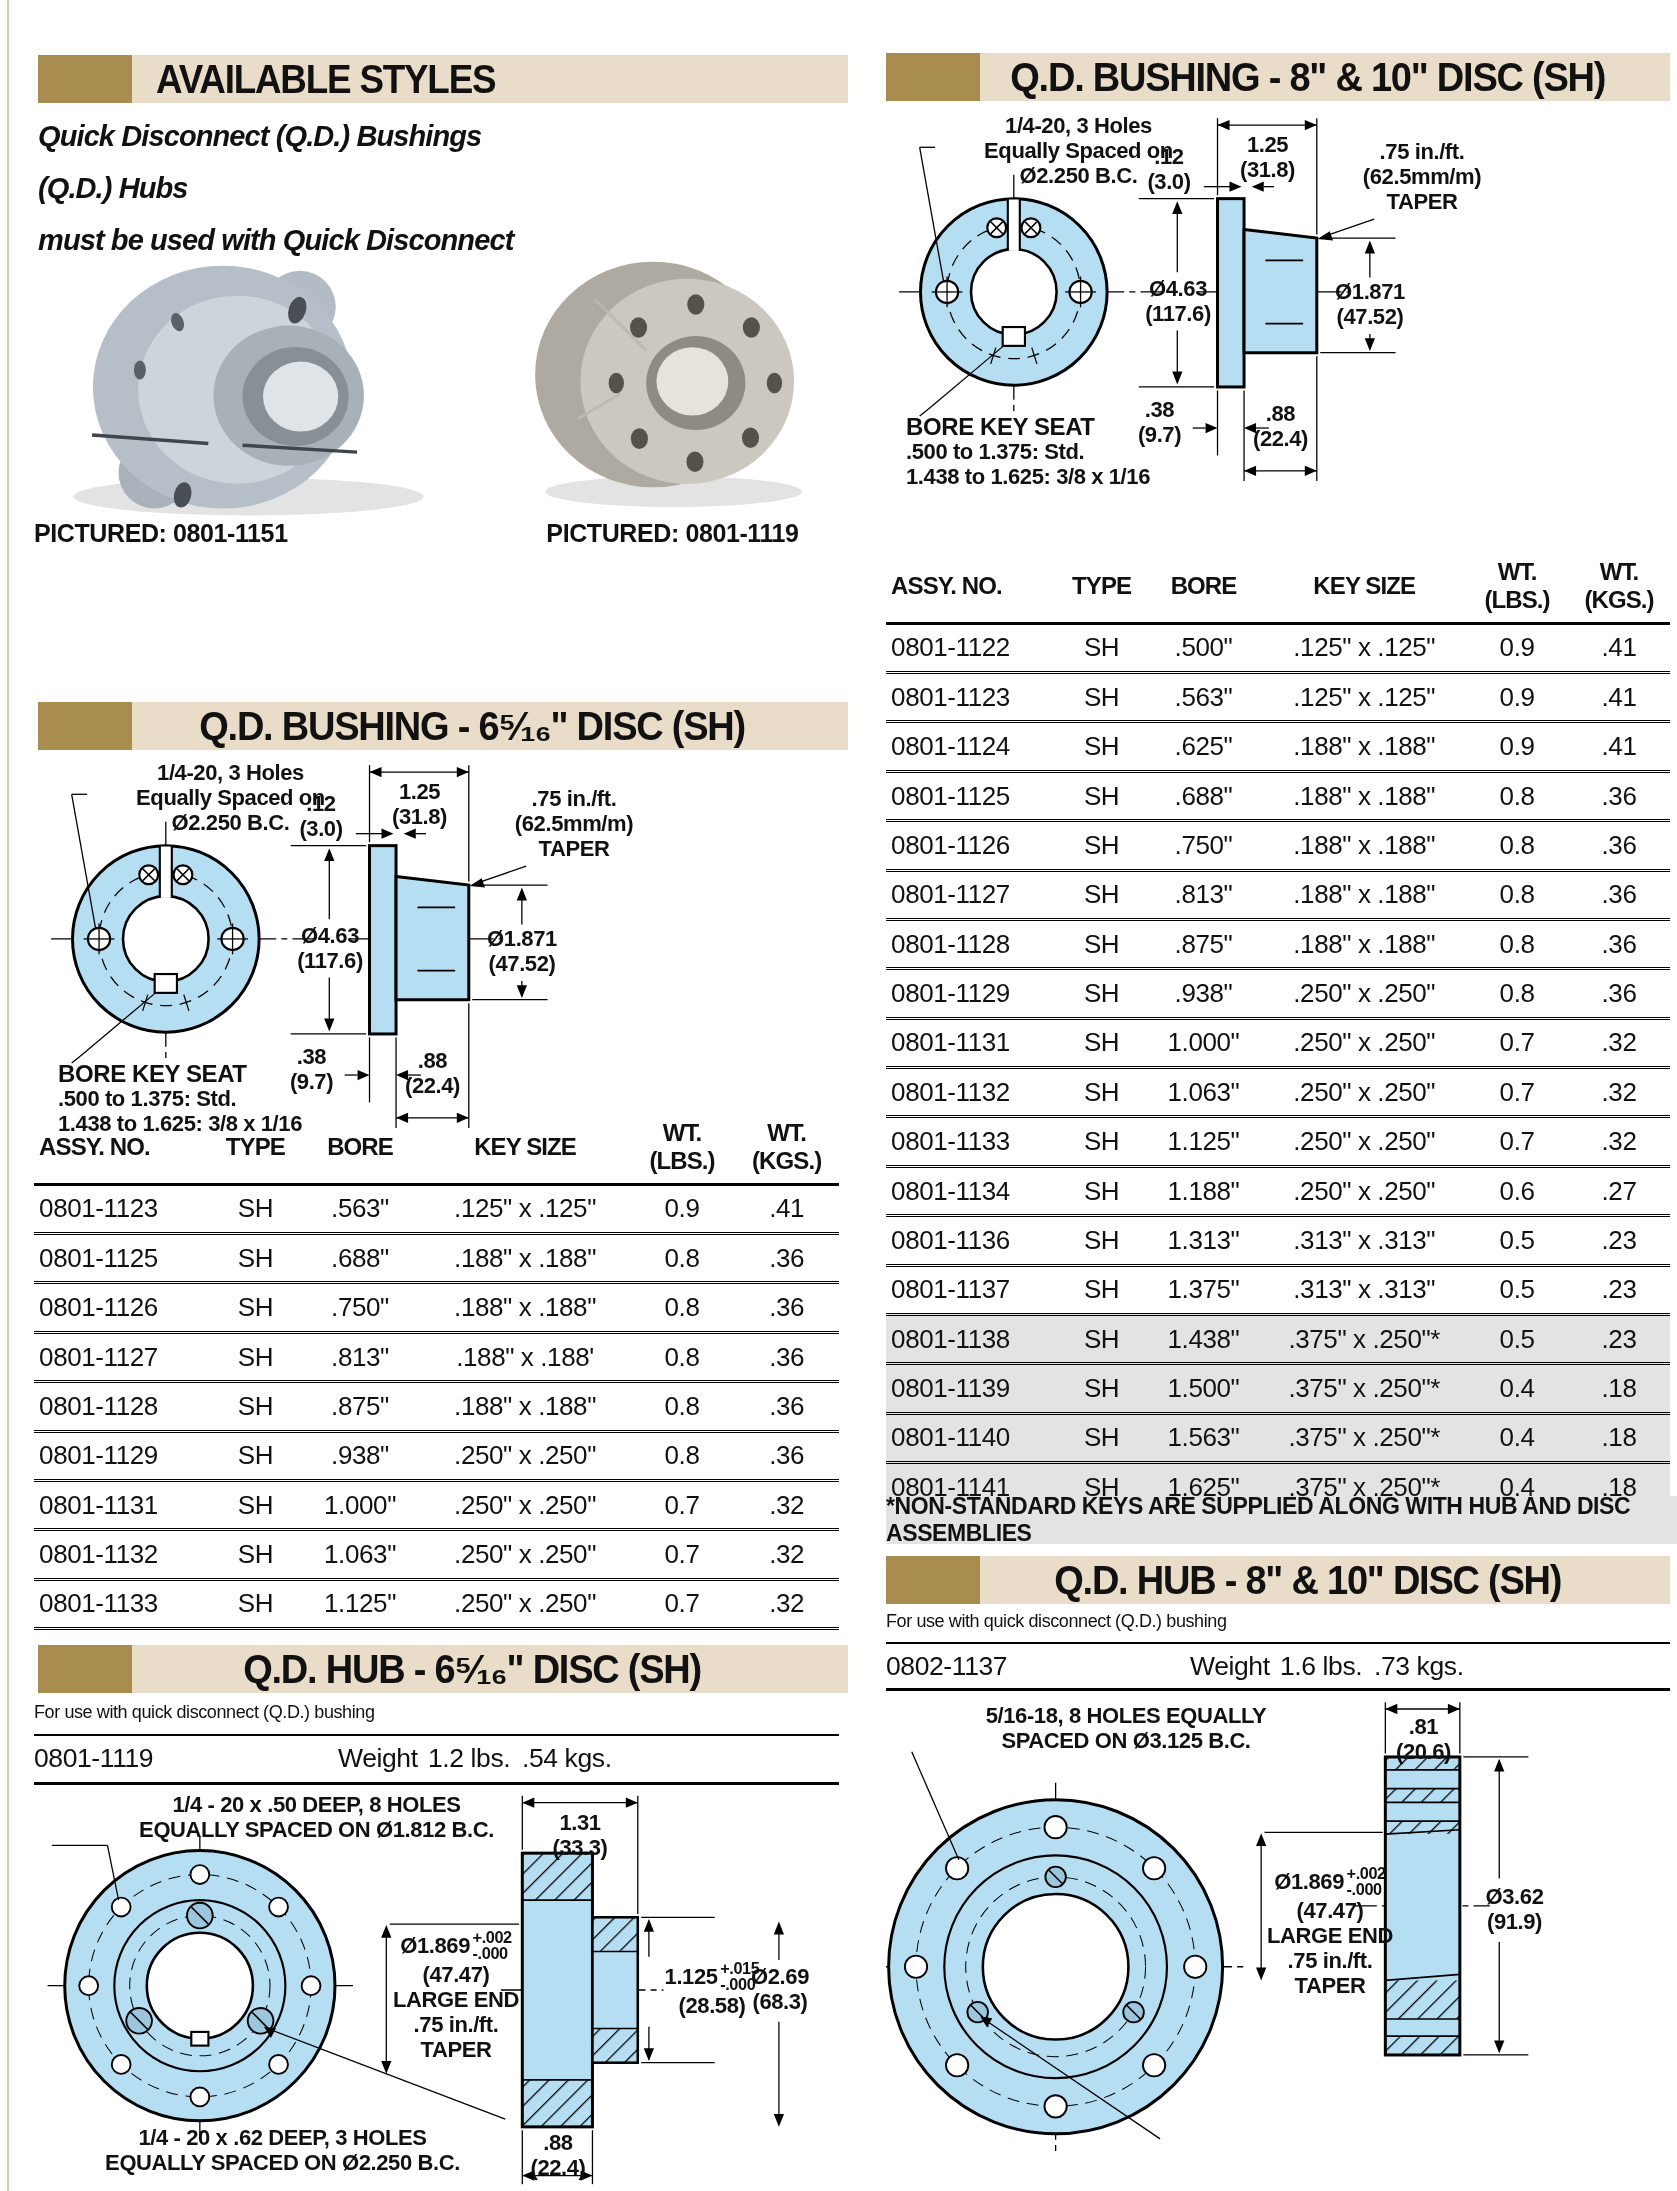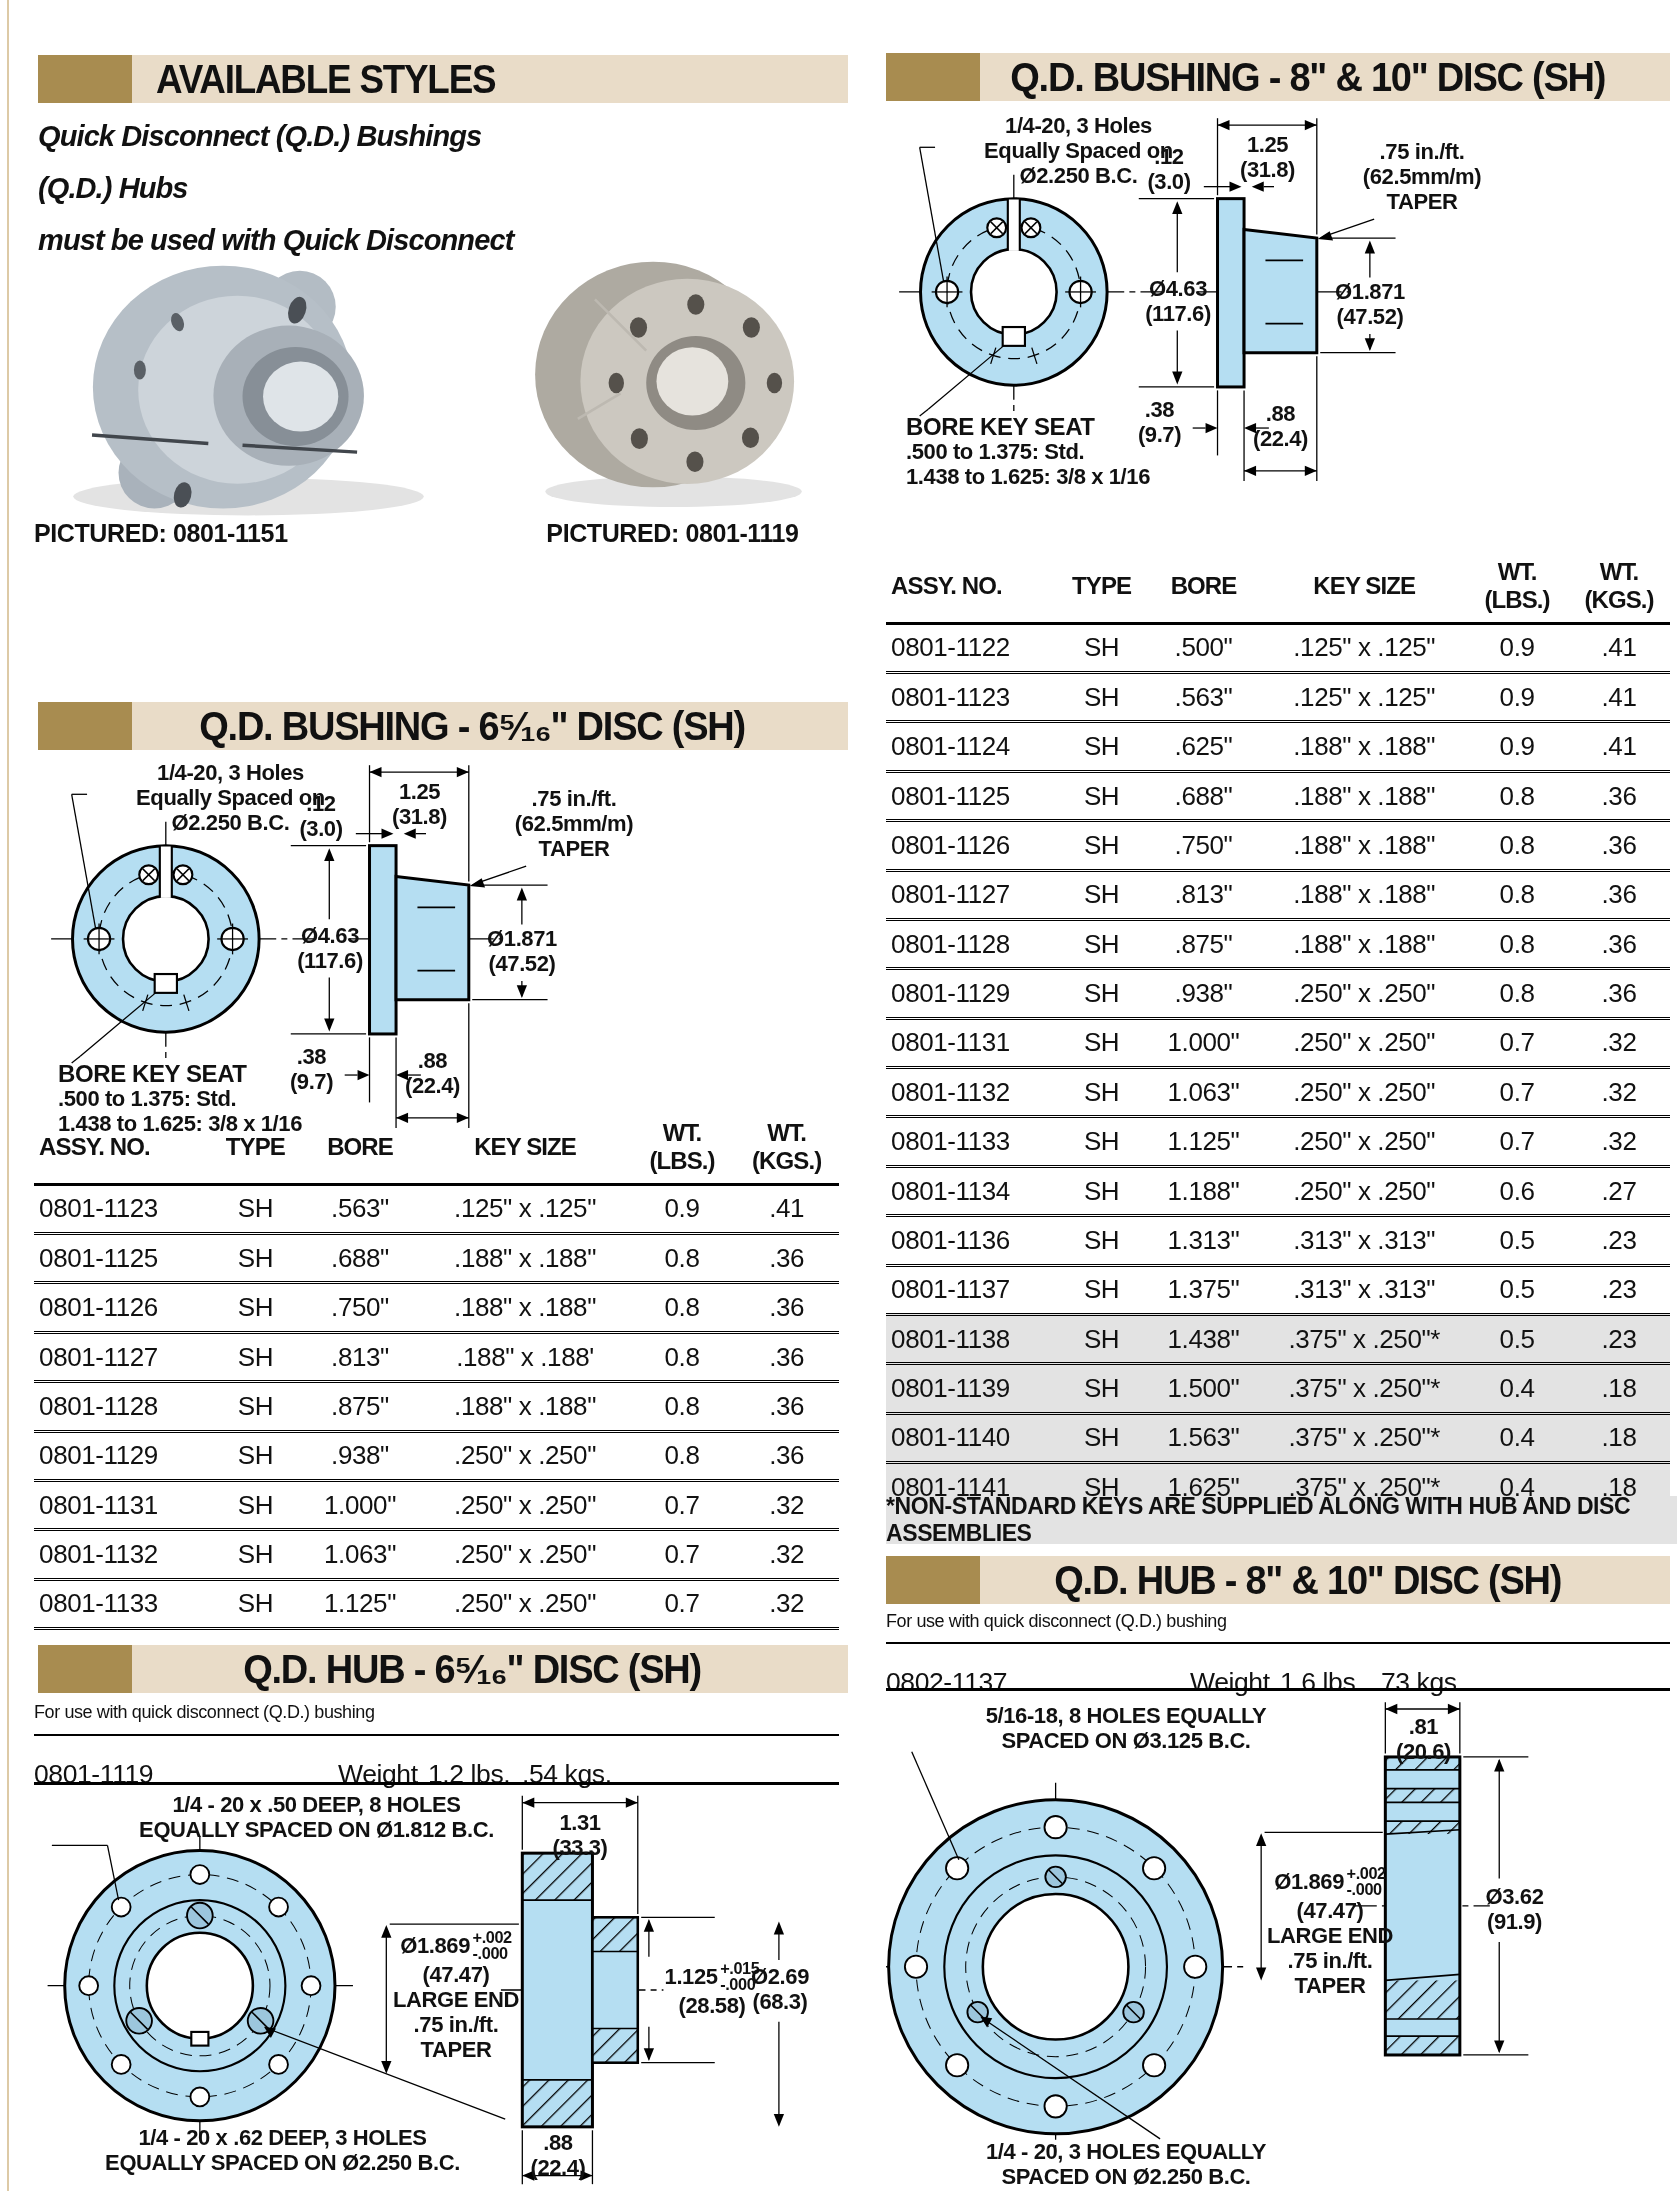--- a/index.html
+++ b/index.html
@@ -25,21 +25,21 @@
   table.parts th:first-child,table.parts td:first-child{text-align:left;padding-left:5.1px;}
   table.parts col.c1{width:22%}table.parts col.c2{width:11%}table.parts col.c3{width:15%}
   table.parts col.c4{width:26%}table.parts col.c5{width:13%}table.parts col.c6{width:13%}
   table.parts tr.shaded td{background:#e3e3e3;}
   .note-band{position:absolute;background:#e3e3e3;display:flex;align-items:center;justify-content:center;
              font-weight:bold;font-size:23px;letter-spacing:-0.4px;}
   
   .subtitle{position:absolute;font-size:18px;letter-spacing:-0.4px;}
   .rule{position:absolute;background:#000;}
   .partrow{position:absolute;display:flex;align-items:baseline;font-size:26.5px;letter-spacing:-0.4px;}
-  .partrow .pn{width:304px;margin-top:16px;}
+  .partrow .pn{width:304px;}
   .partrow .wl{width:90px;}
   .partrow .lbs{width:94px;}
   
   .draw{position:absolute;}
   .draw svg{position:absolute;left:0;top:0;}
   .lbl{position:absolute;font-weight:bold;font-size:22px;line-height:25px;text-align:center;
        letter-spacing:-0.4px;white-space:nowrap;}
   .lbl.left{text-align:left;}
   .tolrow{display:flex;justify-content:center;align-items:center;}
   .tol{display:inline-flex;flex-direction:column;font-size:16.3px;line-height:16.3px;text-align:left;
@@ -916,20 +916,16 @@
       </div>
       <div>(47.47)</div>
       <div>LARGE END</div>
       <div>.75 in./ft.</div>
       <div>TAPER</div>
     </div>
     <div class="lbl" style="left:575px;top:187px;width:107px;">
       <div>Ø3.62</div>
       <div>(91.9)</div>
     </div>
-    <div class="lbl" style="left:13px;top:442px;width:454px;">
-      <div>1/4 - 20, 3 HOLES EQUALLY</div>
-      <div>SPACED ON Ø2.250 B.C.</div>
-    </div>
   </div>
 
 </div>
 
 
 </body></html>

